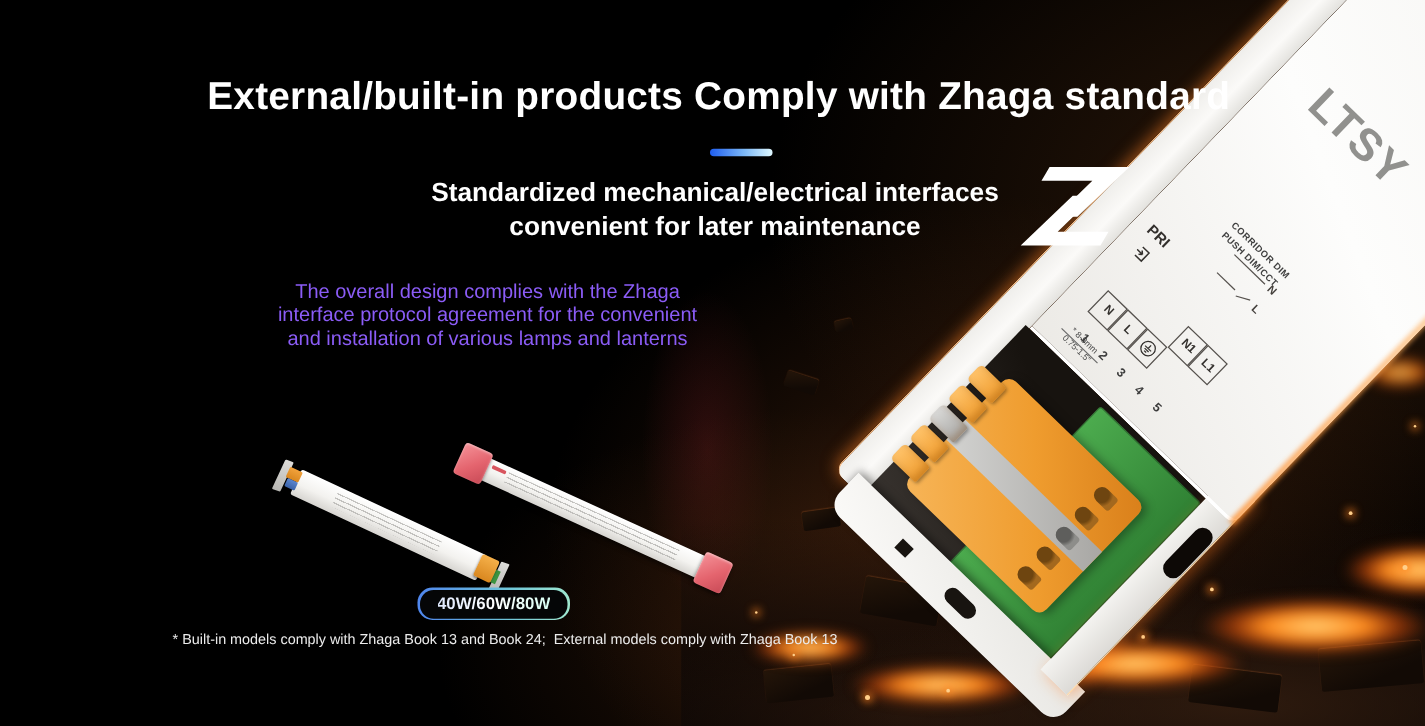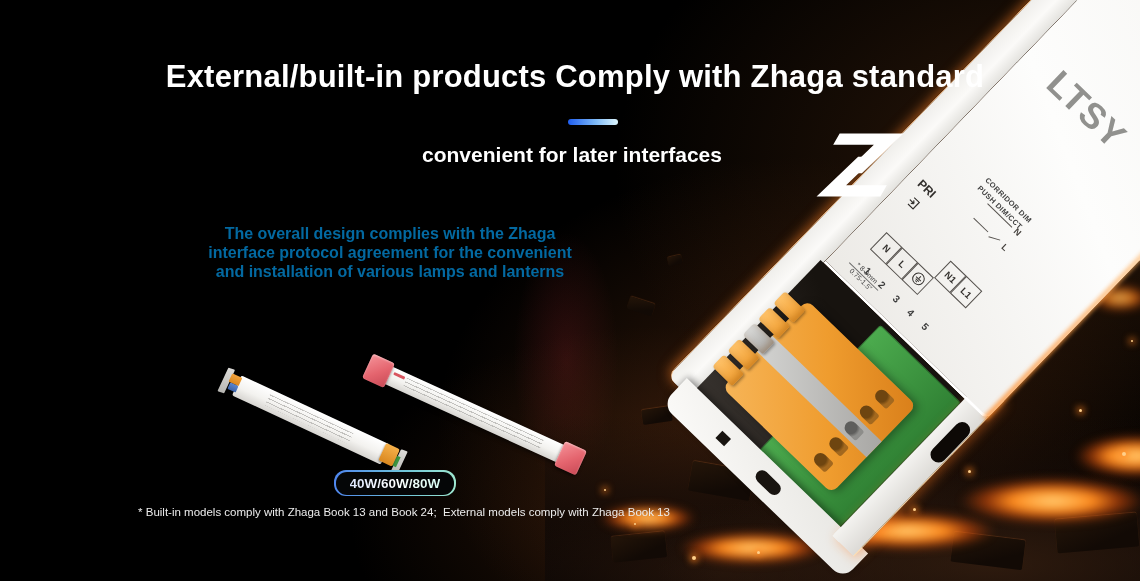--- a/index.html
+++ b/index.html
@@ -24,22 +24,22 @@
   .spark{width:3px;height:3px;border-radius:50%;background:#ffcf8a;
     box-shadow:0 0 7px 2px rgba(255,130,30,.85);}
 
   
   .title{left:70px;top:59px;width:1010px;text-align:center;color:#fff;
     font-size:31px;font-weight:700;letter-spacing:.2px;}
   .divider{left:568px;top:119px;width:50px;height:6px;border-radius:3px;
     background:linear-gradient(90deg,#1f5ef0,#7db9f7 55%,#dff8ff);}
   .subtitle{left:272px;top:141px;width:600px;text-align:center;color:#fff;
     font-size:21px;font-weight:700;line-height:27px;}
-  .desc{left:180px;top:224px;width:420px;text-align:center;color:#0369a1;
-    font-size:16px;font-weight:700;line-height:19px;}
+  .desc{left:180px;top:224px;width:420px;text-align:center;color:#8b5cf6;
+    font-size:16px;font-weight:400;line-height:19px;}
   .highlight{left:180px;top:310px;width:420px;text-align:center;
     font-size:16px;font-weight:600;line-height:21px;}
   .grad-line{position:static;display:inline-block;
     background:linear-gradient(90deg,#4a71e8,#6fb0dc 55%,#9adbd0);
     -webkit-background-clip:text;background-clip:text;color:transparent;}
   .footnote{left:104px;top:506px;width:600px;text-align:center;color:#ececec;
     font-size:11.5px;white-space:pre-wrap;}
 
   
   .zlogo{left:812px;top:128px;width:96px;height:74px;}
@@ -255,21 +255,22 @@
     </div>
 
     <div class="lbl-brand">
       <span class="r90">LTSY</span>
     </div>
   </div>
 
   <div class="title">External/built-in products Comply with Zhaga standard</div>
   <div class="divider"></div>
   <div class="subtitle">
-    <span style="position:static;display:block">convenient for later interfaces</span>
+    <span style="position:static;display:block">Standardized mechanical/electrical interfaces</span>
+    <span style="position:static;display:block">convenient for later maintenance</span>
   </div>
 
   <svg class="zlogo" viewBox="0 0 100 80">
     <path d="M28 6 L97 6 L52 49 L33 49 L65 18 L21 18 Z" fill="#ffffff"></path>
     <path d="M72 74 L3 74 L48 31 L67 31 L35 62 L79 62 Z" fill="#ffffff"></path>
   </svg>
 
   <div class="desc">
     <span style="position:static;display:block">The overall design complies with the Zhaga</span>
     <span style="position:static;display:block">interface protocol agreement for the convenient</span>

